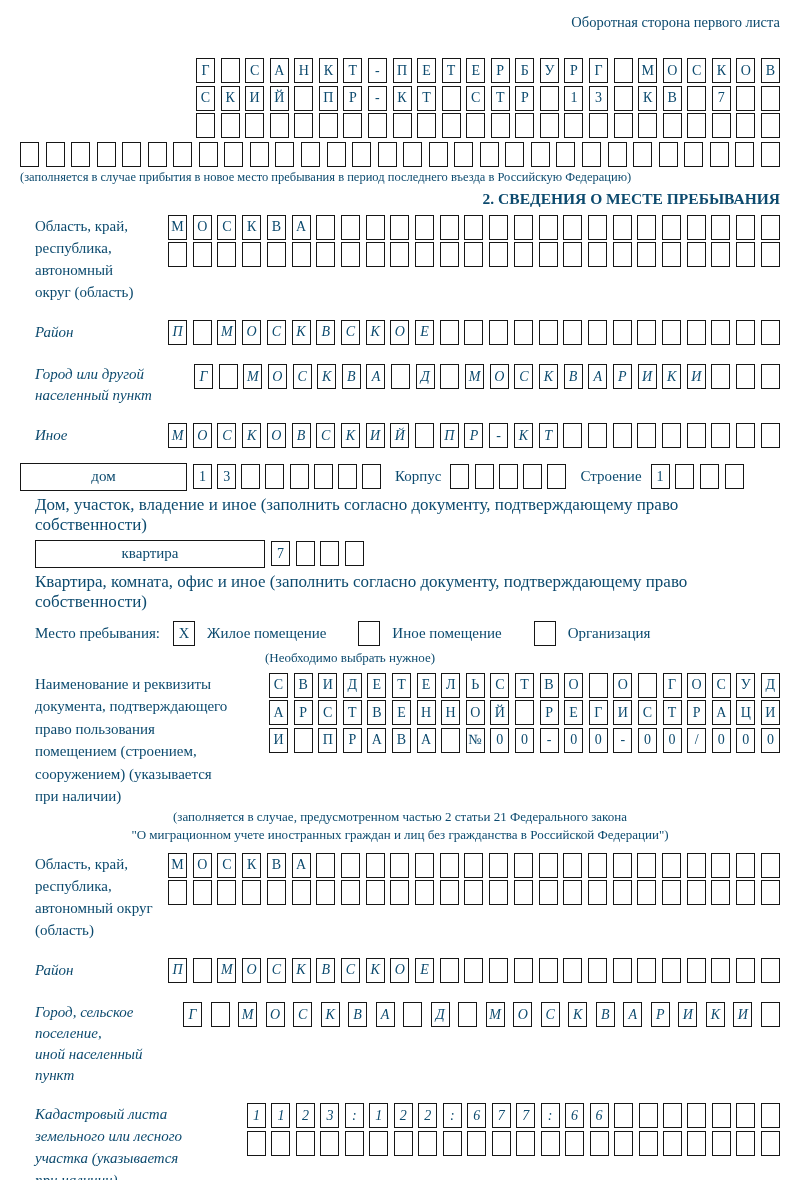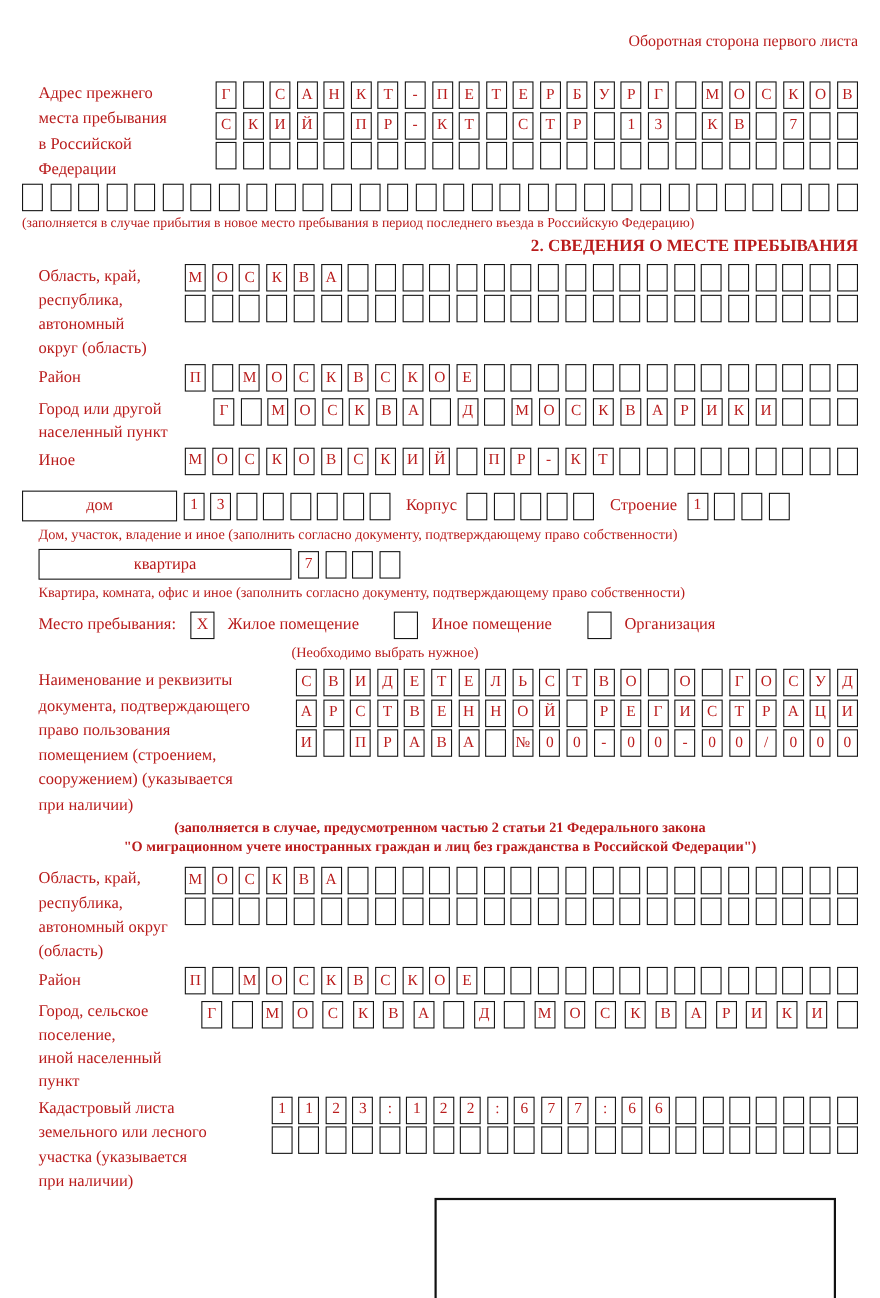--- a/index.html
+++ b/index.html
@@ -1,20 +1,20 @@
 <!DOCTYPE html>
 <html><head>
 <meta charset="utf-8">
 <style>
   * { margin:0; padding:0; box-sizing:border-box; }
   html,body { background:#ffffff; }
   .page {
-    width:800px; height:1180px; background:#ffffff; color:#b91c1c;
+    width:800px; height:1180px; background:#ffffff; color:#0c4a6e;
     font-family:"Liberation Serif","DejaVu Serif",serif;
-    padding:16px 20px; overflow:hidden; position:relative;
+    padding:0 20px; overflow:hidden; position:relative;
   }
   .header-note { padding-top:14px; text-align:right; font-size:14.5px; }
 
   .field { display:flex; align-items:flex-start; }
   .flabel { font-size:15px; line-height:22px; padding-left:15px; flex:1 1 auto; }
   .flabel.tall { line-height:23px; }
   .fboxes { margin-left:auto; flex:0 0 auto; }
 
   .boxrow { display:flex; justify-content:space-between; margin-bottom:2.5px; }
   .cbox {
@@ -24,63 +24,57 @@
   }
   .w-prev { width:584px; }
   .w-full { width:760px; margin-top:1px; }
   .w-25  { width:612px; }
   .w-24  { width:586px; }
   .w-doc { width:511px; }
   .w-22g { width:597px; }
   .w-22k { width:533px; }
 
   .caption { font-size:12.5px; text-align:left; margin:3px 0 5px; }
-  .caption-left { font-size:13px; text-align:left; padding-left:15px; margin:4px 0 5px; }
+  .caption-left { font-size:17px; text-align:left; padding-left:15px; margin:4px 0 5px; }
   .sec-title { font-size:15.5px; font-weight:bold; text-align:right; margin:3px 0 7px; }
 
-  .mt3 { margin-top:3px; }
+  .mt3 { margin-top:17px;font-style:italic; }
 
   .dom-row { display:flex; align-items:center; margin-top:12px; }
   .wide-box { border:1.8px solid #161616; height:28px; display:flex; align-items:center;
               justify-content:center; font-size:15px; background:#fff; }
-  .dom-box { width:141px; margin-right:6px; }
+  .dom-box { width:167px; margin-right:6px; }
   .kv-box  { width:230px; margin-left:15px; margin-right:6px; }
   .cells { display:flex; justify-content:space-between; }
   .cells8 { width:188px; } .cells5 { width:116px; } .cells4 { width:93px; }
   .inline-label { font-size:15px; margin:0 9px 0 14px; }
 
   .mesto-row { display:flex; align-items:center; margin-top:9px; padding-left:15px; }
   .checkbox {
     width:22px; height:25px; border:1.8px solid #161616; flex:none;
     display:inline-flex; align-items:center; justify-content:center; font-size:14.5px;
   }
   .mlabel { font-size:15px; margin-right:13px; }
   .mopt { font-size:15px; margin-left:12px; margin-right:32px; }
   .mopt.last { margin-right:0;text-align:center; }
   .mesto-note { font-size:13px; text-align:center; width:660px; margin:4px 0 7px; }
 
-  .fact-note { font-size:13px; text-align:center; line-height:18px;font-weight:bold; }
+  .fact-note { font-size:13px; text-align:center; line-height:18px; }
   .fact-title { font-size:15.5px; font-weight:bold; text-align:center; margin-top:20px; margin-bottom:8px; }
 
   .stamp-box { width:365px; height:175px; border:2px solid #111; margin-left:375px; margin-top:4px; background:#fff; }
 </style>
 </head>
 <body>
 
 <div class="page">
 
   <div class="header-note">Оборотная сторона первого листа</div>
 
   <div class="field" style="margin-top:27px">
-    <div class="flabel tall">
-        <div>Адрес прежнего</div>
-        <div>места пребывания</div>
-        <div>в Российской</div>
-        <div>Федерации</div>
-      </div>
     <div class="fboxes">
       <div class="boxrow w-prev">
           <span class="cbox">Г</span>
           <span class="cbox"></span>
           <span class="cbox">С</span>
           <span class="cbox">А</span>
           <span class="cbox">Н</span>
           <span class="cbox">К</span>
           <span class="cbox">Т</span>
           <span class="cbox">-</span>

